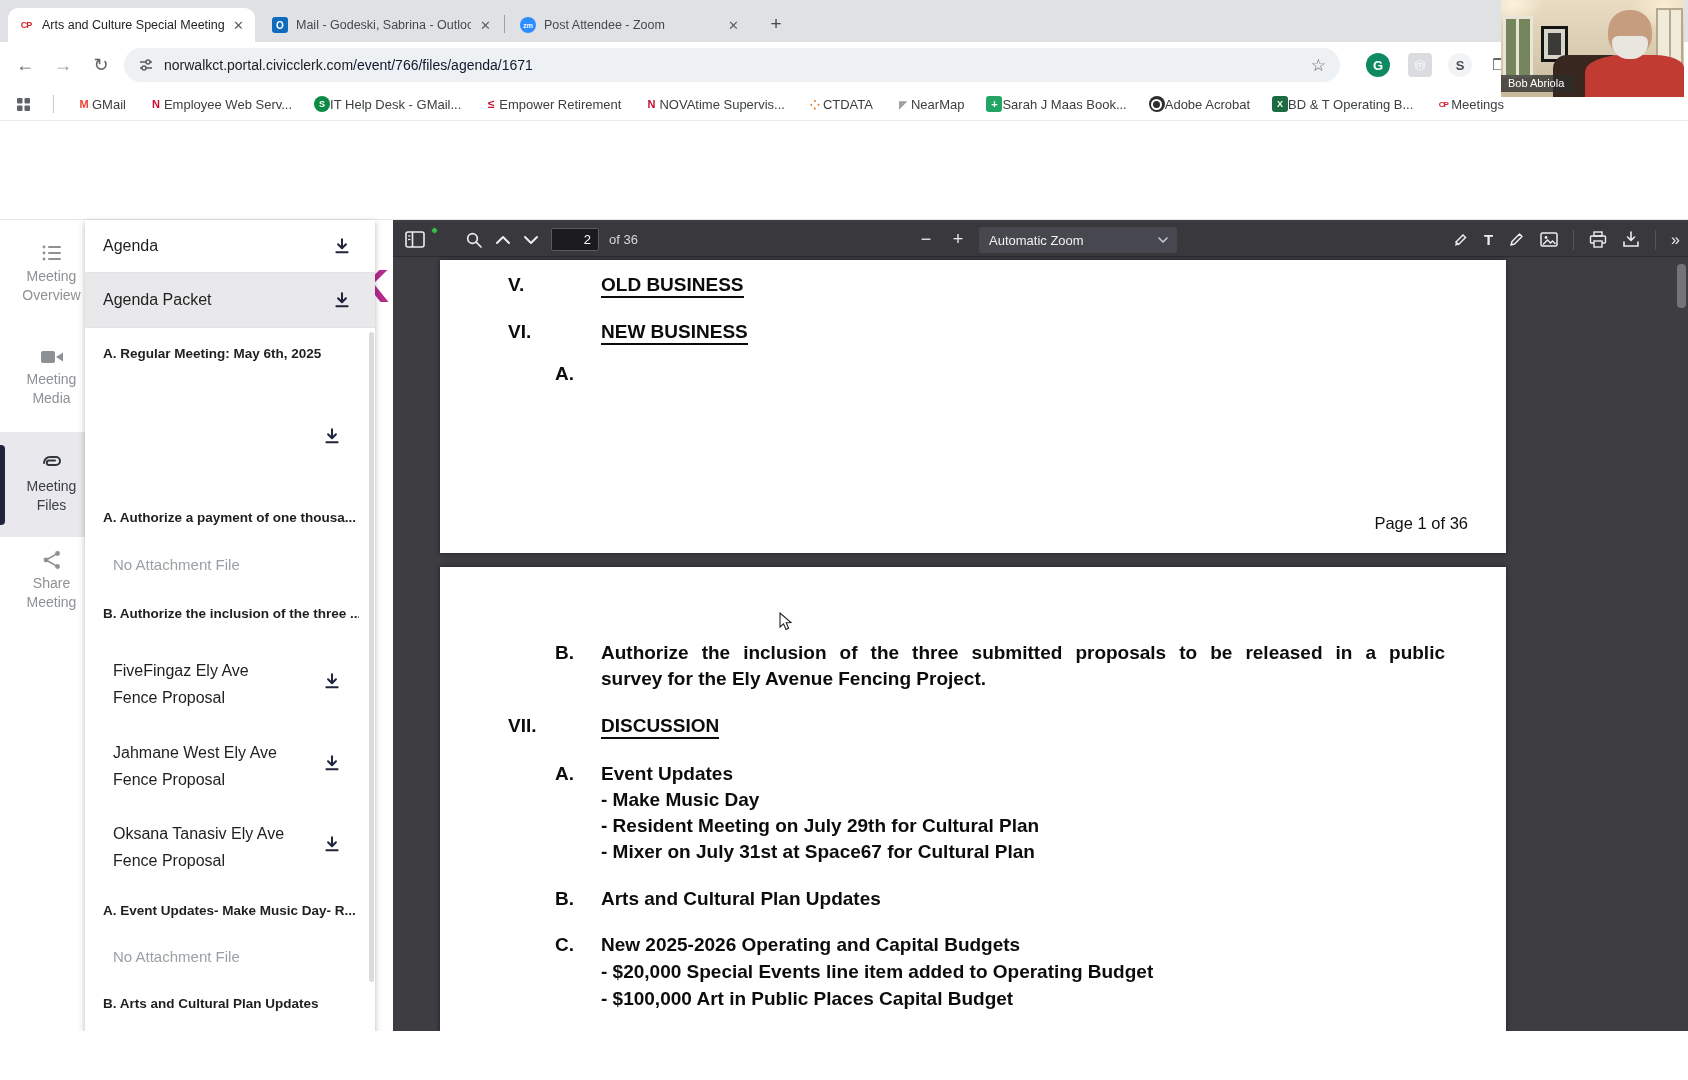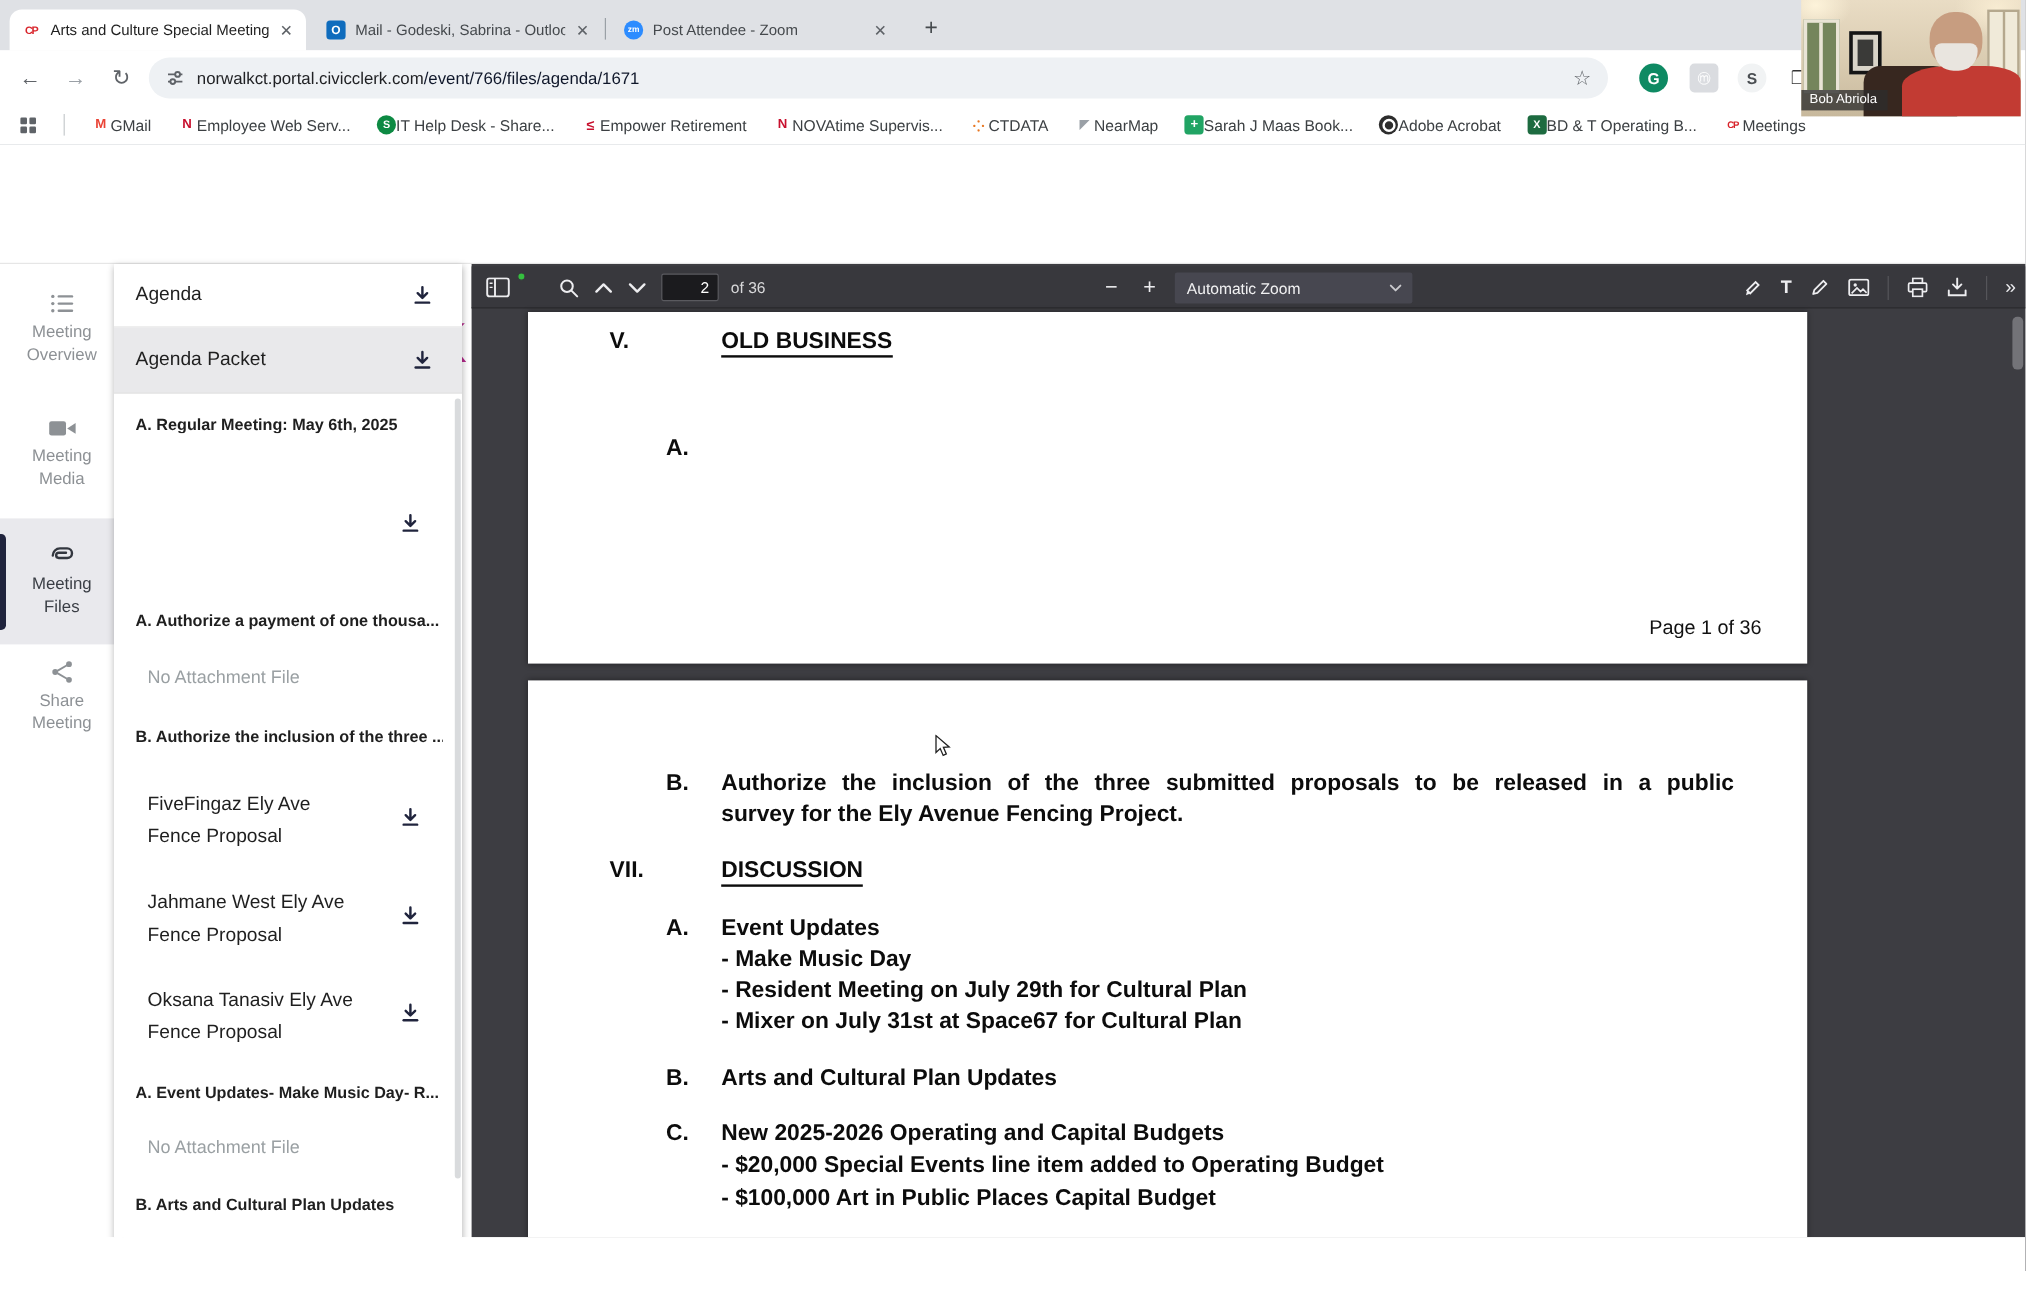--- a/index.html
+++ b/index.html
@@ -58,21 +58,21 @@
 
   
   .rail { position:absolute; left:0; top:220px; width:103px; height:860px; background:#fff; border-right:1px solid #e4e4e4; }
   .rail-item { position:absolute; left:0; width:103px; text-align:center; color:#8d9195; font-size:14px; line-height:19px; }
   .rail-item svg { display:block; margin:0 auto 4px; }
   .rail-active-bg { position:absolute; left:0; top:212px; width:103px; height:105px; background:#e9e9ed; }
   .rail-bar { position:absolute; left:0; top:225px; width:5px; height:80px; background:#20243d; border-radius:0 4px 4px 0; }
   .rail-item.active { color:#3a3e45; }
 
   
-  .filecard { position:absolute; left:95px; top:220px; width:290px; height:853px; background:#fff; box-shadow:0 2px 6px rgba(0,0,0,.28); border-radius:0 0 4px 4px; overflow:hidden;text-decoration:underline; }
+  .filecard { position:absolute; left:85px; top:220px; width:290px; height:853px; background:#fff; box-shadow:0 2px 6px rgba(0,0,0,.28); border-radius:0 0 4px 4px; overflow:hidden;text-decoration:underline; }
   .pinrow { position:absolute; left:0; width:290px; display:flex; align-items:center; padding:0 24px 0 18px; font-size:16px; color:#1f1f1f; border-bottom:1px solid #e3e3e3; }
   .pinrow .dl { margin-left:auto; }
   .fc-section { position:absolute; left:18px; width:256px; font-size:13.5px; font-weight:700; color:#1f1f1f; white-space:nowrap; overflow:hidden; }
   .fc-att { position:absolute; left:28px; width:214px; font-size:16px; line-height:26.5px; color:#1f1f1f; }
   .fc-none { position:absolute; left:28px; font-size:15px; color:#9aa0a3; }
   .fc-dl { position:absolute; left:238px; }
   .fc-scroll { position:absolute; left:284px; top:112px; width:5px; height:650px; background:#d9dbdd; border-radius:3px; }
 
   
   .pdf { position:absolute; left:393px; top:220px; width:1295px; height:860px; background:#3d3d42; }
@@ -179,21 +179,21 @@
     <span class="bm">
         <span class="fav bf-gmail"></span>
         <span>GMail</span>
       </span>
     <span class="bm">
         <span class="fav bf-n1"></span>
         <span>Employee Web Serv...</span>
       </span>
     <span class="bm">
         <span class="fav bf-sp"></span>
-        <span>IT Help Desk - Share...</span>
+        <span>IT Help Desk - GMail...</span>
       </span>
     <span class="bm">
         <span class="fav bf-emp"></span>
         <span>Empower Retirement</span>
       </span>
     <span class="bm">
         <span class="fav bf-nova"></span>
         <span>NOVAtime Supervis...</span>
       </span>
     <span class="bm">
@@ -404,20 +404,24 @@
         <span class="tsep"></span>
         <span style="font-size:16px; color:#ededf0;">»</span>
       </div>
     </div>
 
     <div class="pgpage page1">
       <div class="doc" style="top:12px; width:100%; height:30px;">
         <span class="num">V.</span>
         <span class="tx"><span class="hd">OLD BUSINESS</span></span>
       </div>
+      <div class="doc" style="top:59px; width:100%; height:30px;">
+        <span class="num">VI.</span>
+        <span class="tx"><span class="hd">NEW BUSINESS</span></span>
+      </div>
       <div class="doc" style="top:101px; width:100%; height:84px;">
         <span class="lt">A.</span>
       </div>
       <div class="pgfooter">Page 1 of 36</div>
     </div>
 
     <div class="pgpage page2">
       <div class="doc" style="top:73px; width:100%; height:56px;">
         <span class="lt">B.</span>
         <span class="tx" style="width:844px;">

